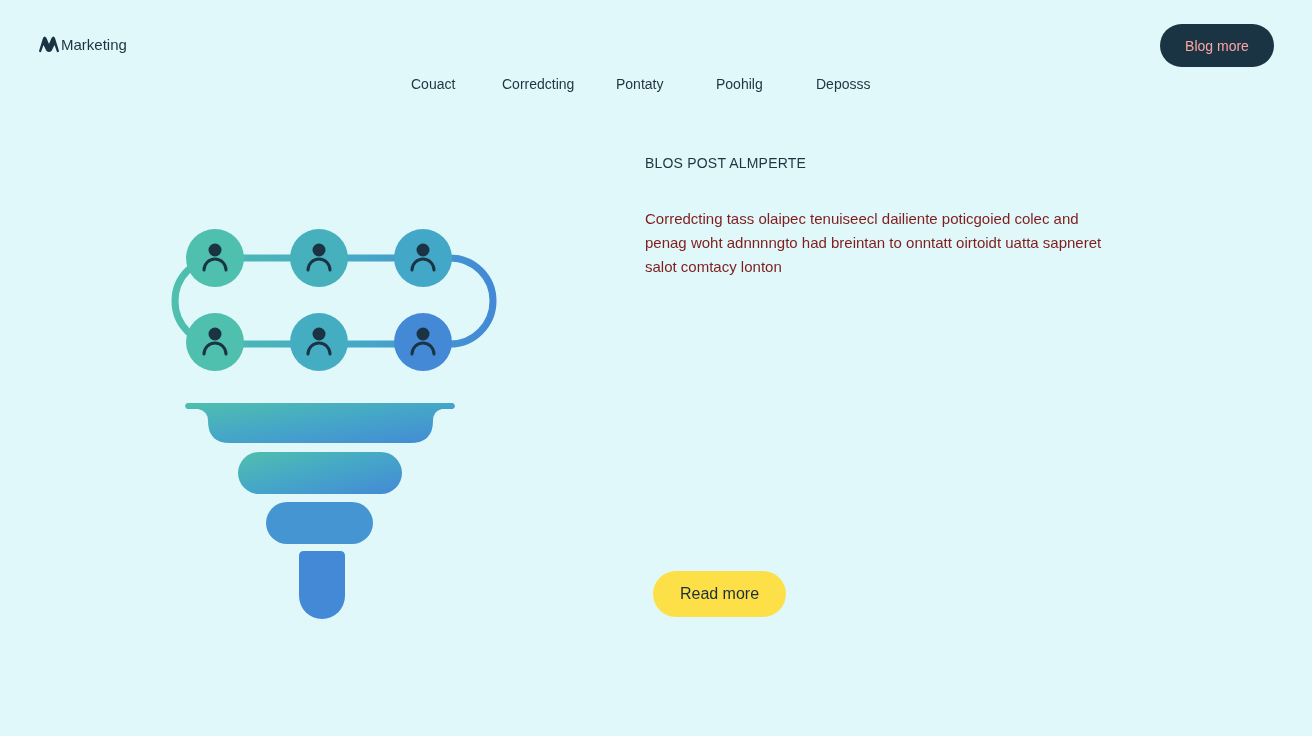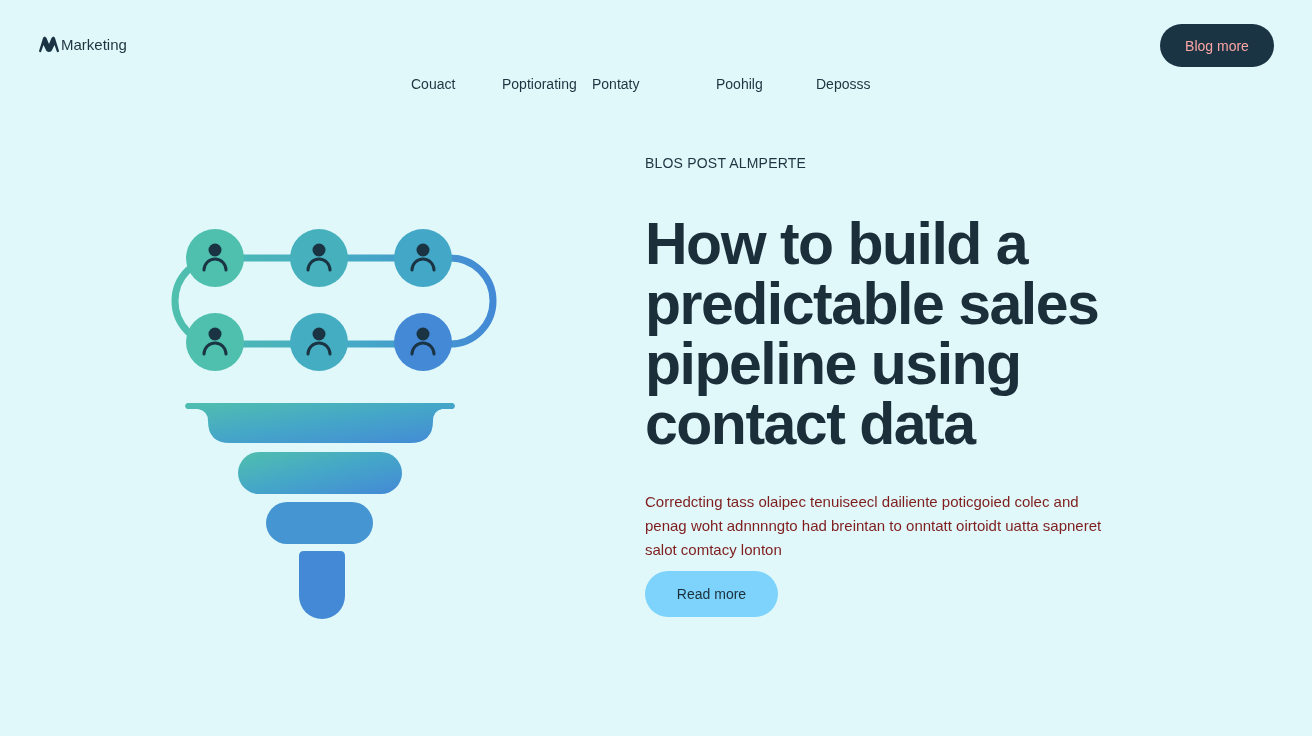--- a/index.html
+++ b/index.html
@@ -27,54 +27,54 @@
       font-size: 14px; font-family: "Liberation Sans", sans-serif;
       display: flex; align-items: center; justify-content: center; cursor: pointer;
     }
 
     
     .illustration { position: absolute; left: 110px; top: 215px; width: 430px; height: 420px; }
     .illustration svg { width: 430px; height: 420px; display: block; }
 
     
     .content { position: absolute; left: 645px; top: 155px; width: 520px; }
-    .eyebrow { font-size: 14px; letter-spacing: 0.2px; color: #1f3340; margin-bottom: 43px; }
+    .eyebrow { font-size: 14px; letter-spacing: 0.2px; color: #1f3340; margin-bottom: 34px; }
     .title {
       font-size: 59px; line-height: 60px; font-weight: 700; letter-spacing: -1.5px;
       color: #1b2f3b; width: 500px;
     }
     .excerpt {
       margin-top: 36px; font-size: 15px; line-height: 24px; color: #7f1d1d; width: 470px;
     }
     .read-more {
-      position: absolute; left: 0; top: 416px; width: 133px; height: 46px;
-      background: #7dd3fc; border: none; border-radius: 23px;
-      color: #1b2f3b; font-size: 14px; font-family: "Liberation Sans", sans-serif;
+      position: absolute; left: 8px; top: 416px; width: 133px; height: 46px;
+      background: #fde047; border: none; border-radius: 23px;
+      color: #1b2f3b; font-size: 16px; font-family: "Liberation Sans", sans-serif;
       display: flex; align-items: center; justify-content: center; cursor: pointer;
     }
   </style>
 </head>
 <body>
 
 <div class="page">
 
   <header class="header">
     <a class="brand" href="#">
       <span>
         <svg viewBox="0 0 24 18">
           <path d="M2 16 L6 3 Q7.5 0 9.5 3 L12 9 L14.5 3 Q16.5 0 18 3 L22 16 Q22 17.5 20 17 L17.5 10 L14.5 16 Q12 18 9.5 16 L6.5 10 L4 17 Q2 17.5 2 16 Z" fill="#1b3443"></path>
         </svg>
       </span>
       <span class="brand-name">Marketing</span>
     </a>
 
     <nav class="nav">
       <a href="#" style="left:411px">Couact</a>
-      <a href="#" style="left:502px">Poptiorating</a>
-      <a href="#" style="left:592px">Pontaty</a>
+      <a href="#" style="left:502px">Corredcting</a>
+      <a href="#" style="left:616px">Pontaty</a>
       <a href="#" style="left:716px">Poohilg</a>
       <a href="#" style="left:816px">Deposss</a>
     </nav>
 
     <button class="cta">Blog more</button>
   </header>
 
   <div class="illustration">
     <svg viewBox="0 0 430 420">
       <defs>
@@ -140,18 +140,17 @@
         <path d="M77 188 L343 188 Q347 191 343 194 L332 194 Q323 196 323 206 Q323 228 300 228 L120 228 Q98 228 98 206 Q98 196 88 194 L77 194 Q73 191 77 188 Z" fill="url(#funnelGrad)"></path>
         <rect x="128" y="237" width="164" height="42" rx="21" fill="url(#funnelGrad)"></rect>
         <rect x="156" y="287" width="107" height="42" rx="21" fill="#4495d2"></rect>
         <path d="M189 341 Q189 336 194 336 L230 336 Q235 336 235 341 L235 381 A23 23 0 0 1 189 381 Z" fill="#4389d6"></path>
       </g>
     </svg>
   </div>
 
   <section class="content">
     <div class="eyebrow">BLOS POST ALMPERTE</div>
-    <h1 class="title">How to build a predictable sales pipeline using contact data</h1>
     <p class="excerpt">Corredcting tass olaipec tenuiseecl dailiente poticgoied colec and penag woht adnnnngto had breintan to onntatt oirtoidt uatta sapneret salot comtacy lonton</p>
     <button class="read-more">Read more</button>
   </section>
 
 </div>
 
 </body></html>

